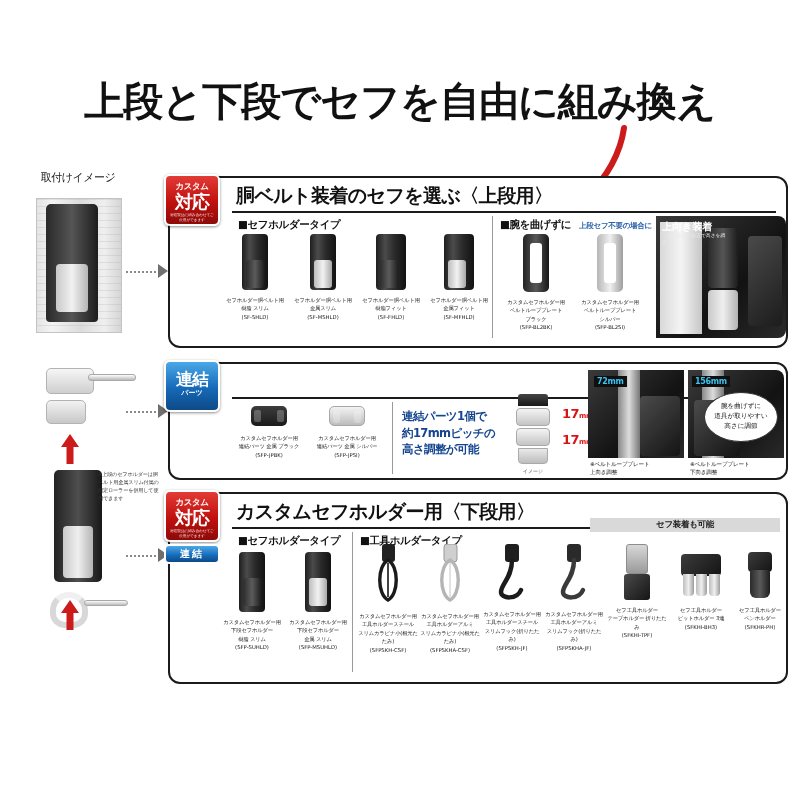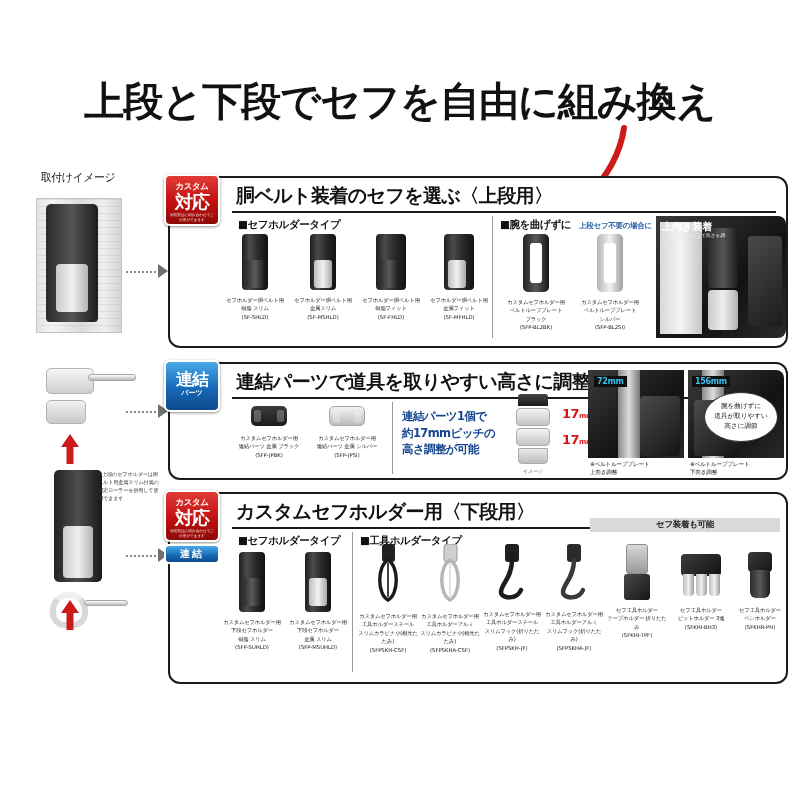--- a/index.html
+++ b/index.html
@@ -379,21 +379,20 @@
   <div style="position:absolute;left:492px;top:54px;width:66px;font-size:4.8px;line-height:1.5;color:#e8e8e8;">ベルトに近い位置で高さを調節</div>
 </div>
 
 <div class="panel" id="panel-middle">
 
   <div class="badge-link">
     <div class="b2">連結</div>
     <div class="b3">パーツ</div>
   </div>
 
-  <div class="panel-title">連結パーツで道具を取りやすい高さに調整</div>
   <div class="panel-rule"></div>
 
   <div class="prod" style="left:62px;top:42px;width:74px;">
     <div class="art art-link"></div>
     <div class="prod-cap" style="margin-top:8px;">カスタムセフホルダー用
 連結パーツ 金属 ブラック</div>
     <div class="prod-code">(SFP-JPBK)</div>
   </div>
 
   <div class="prod" style="left:140px;top:42px;width:74px;">

